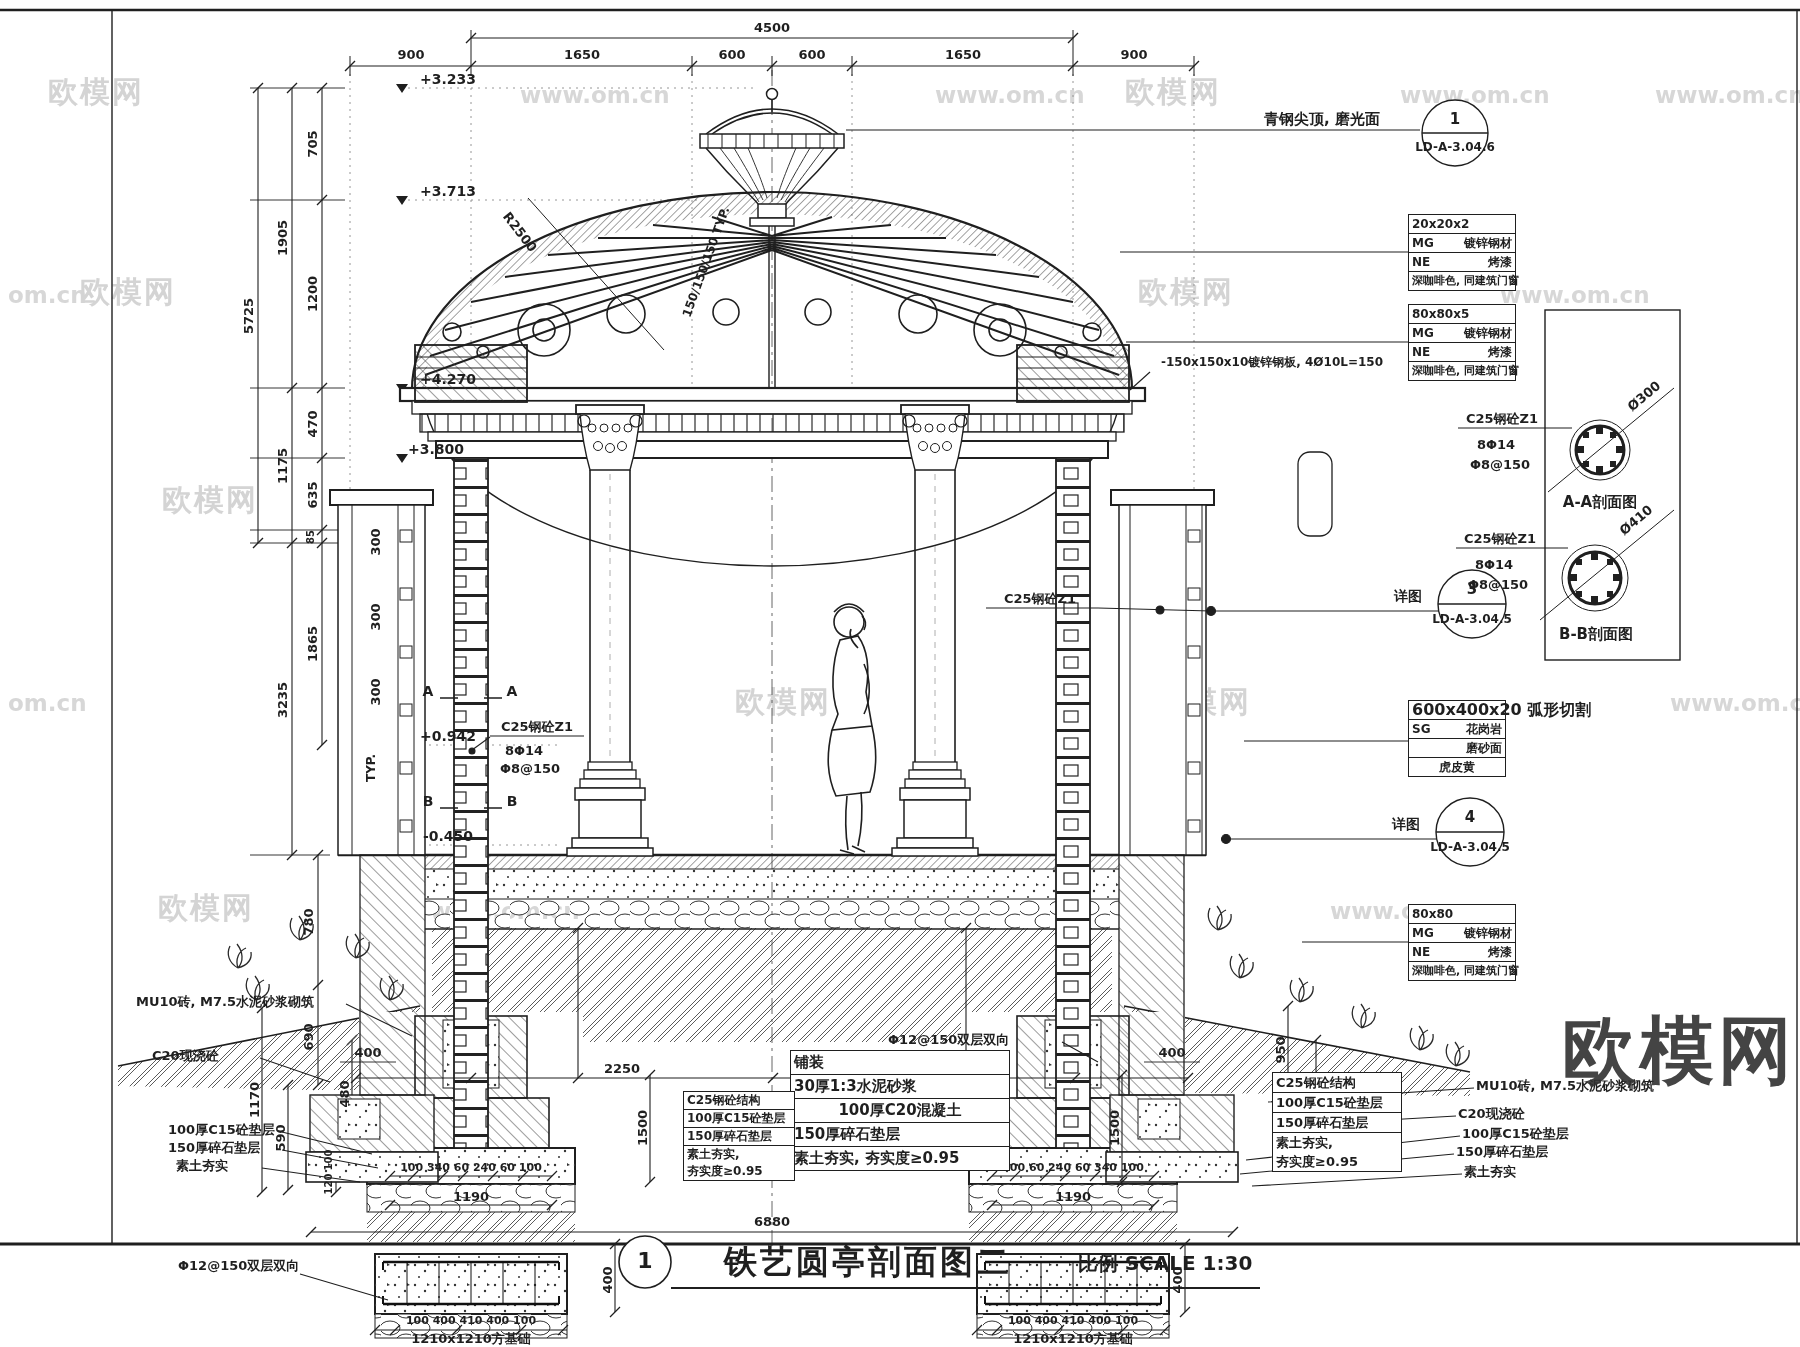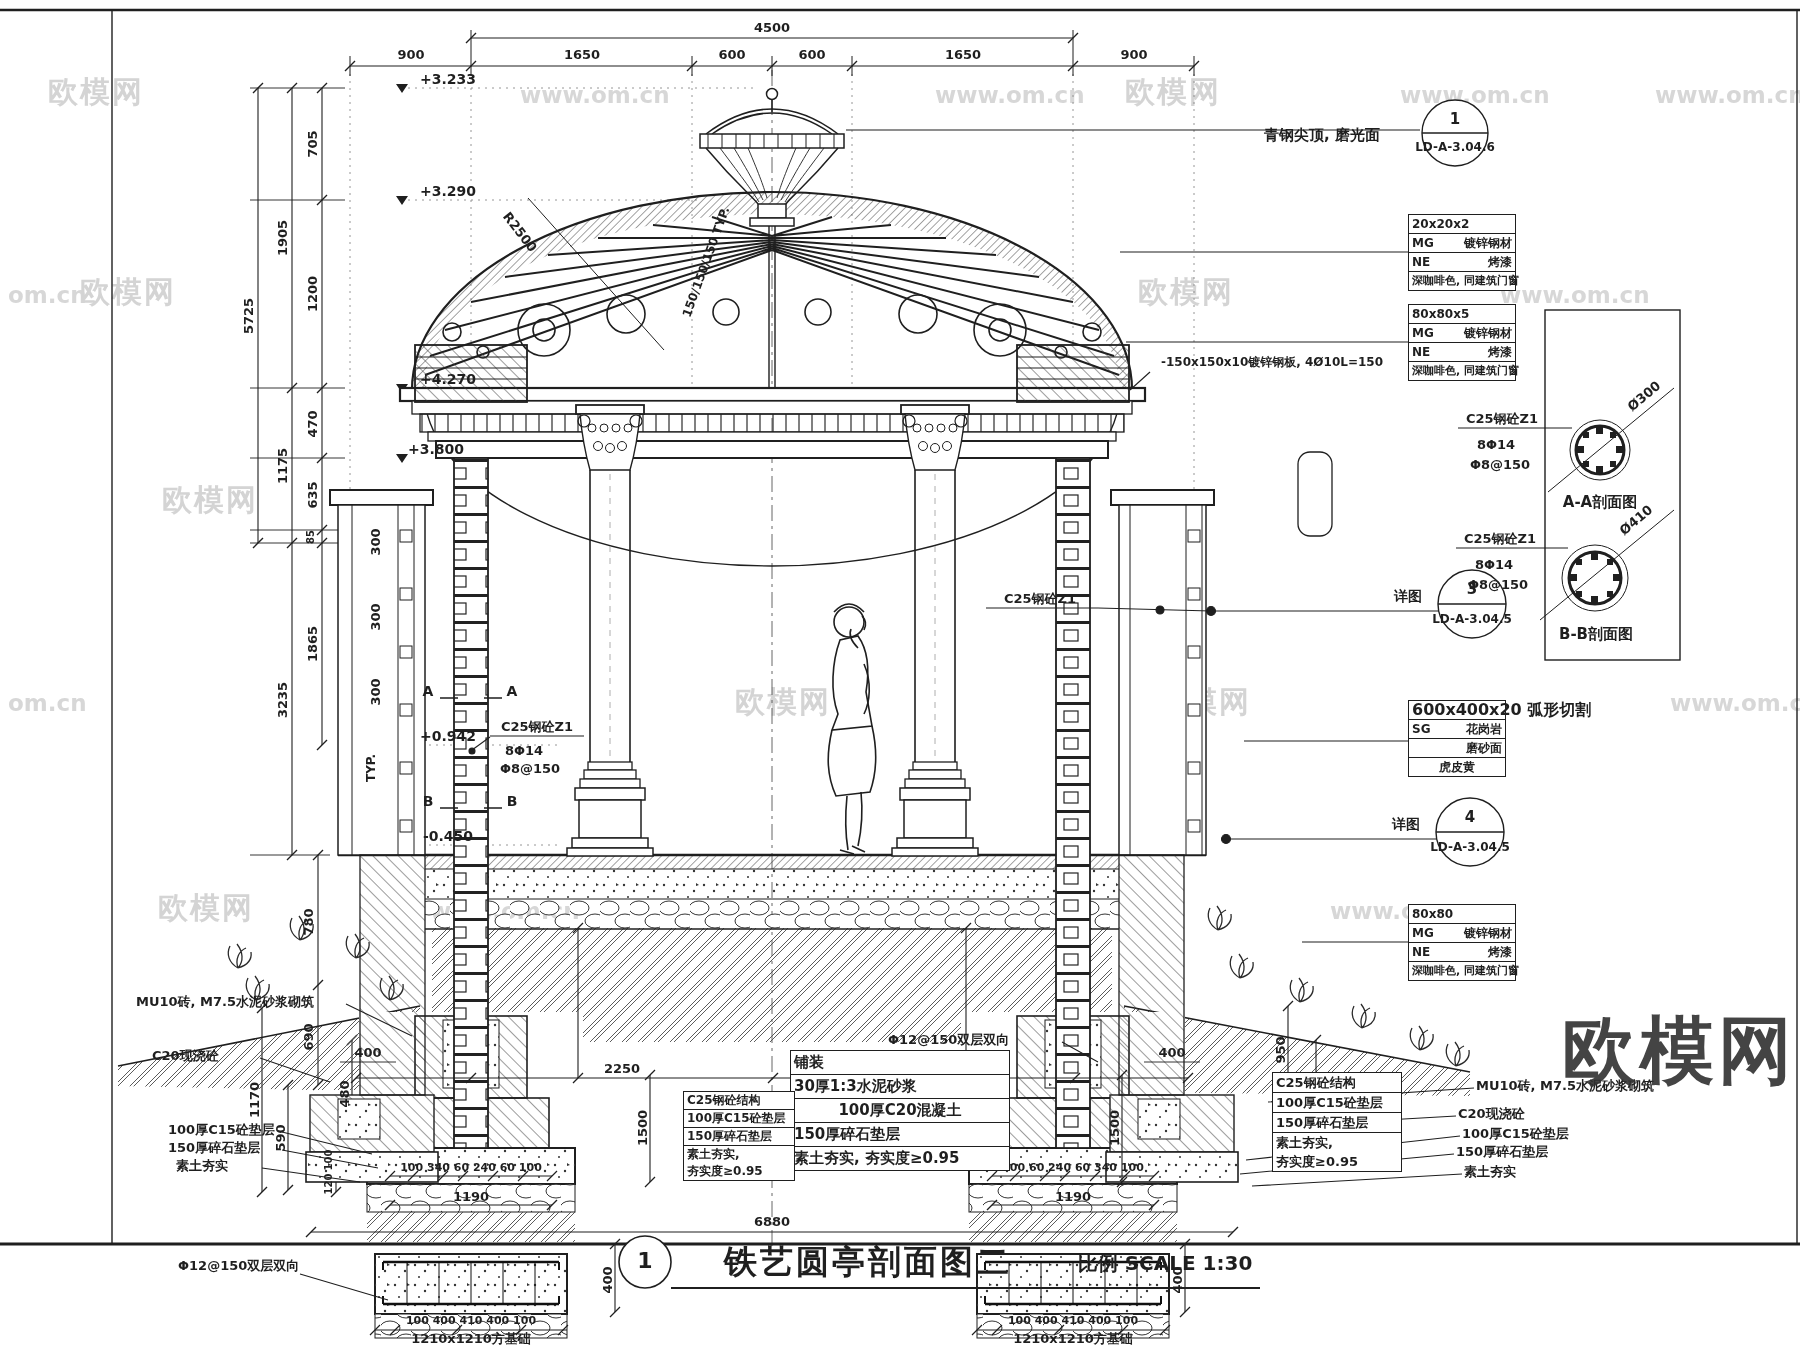--- a/index.html
+++ b/index.html
@@ -431,30 +431,30 @@
   <span class="lbl r90" style="left:642px;top:1128px">1500</span>
   <span class="lbl r90" style="left:1114px;top:1128px">1500</span>
   <span class="lbl r90" style="left:607px;top:1280px">400</span>
   <span class="lbl r90" style="left:1177px;top:1280px">400</span>
   <span class="lbl f11" style="left:471px;top:1320px">100 400 410 400 100</span>
   <span class="lbl f11" style="left:1073px;top:1320px">100 400 410 400 100</span>
   <span class="lbl" style="left:471px;top:1339px">1210x1210方基础</span>
   <span class="lbl" style="left:1073px;top:1339px">1210x1210方基础</span>
 
   <span class="lbl f14" style="left:448px;top:79px">+3.233</span>
-  <span class="lbl f14" style="left:448px;top:191px">+3.290</span>
+  <span class="lbl f14" style="left:448px;top:191px">+3.713</span>
   <span class="lbl f14" style="left:448px;top:379px">+4.270</span>
   <span class="lbl f14" style="left:436px;top:449px">+3.800</span>
   <span class="lbl f14" style="left:448px;top:736px">+0.942</span>
   <span class="lbl f14" style="left:448px;top:836px">-0.450</span>
 
   <span class="lbl r52" style="left:520px;top:232px">R2500</span>
   <span class="lbl rm70 f12" style="left:706px;top:262px">150/150/150 TYP.</span>
   <span class="lbl f12" style="left:1272px;top:362px">-150x150x10镀锌钢板, 4Ø10L=150</span>
-  <span class="lbl f15" style="left:1322px;top:135px">青钢尖顶, 磨光面</span>
+  <span class="lbl f15" style="left:1322px;top:119px">青钢尖顶, 磨光面</span>
 
   <span class="lbl f15" style="left:1455px;top:119px">1</span>
   <span class="lbl f12" style="left:1455px;top:147px">LD-A-3.04.6</span>
   <span class="lbl f14" style="left:1408px;top:597px">详图</span>
   <span class="lbl f15" style="left:1472px;top:589px">3</span>
   <span class="lbl f12" style="left:1472px;top:619px">LD-A-3.04.5</span>
   <span class="lbl f14" style="left:1406px;top:825px">详图</span>
   <span class="lbl f15" style="left:1470px;top:817px">4</span>
   <span class="lbl f12" style="left:1470px;top:847px">LD-A-3.04.5</span>
 

